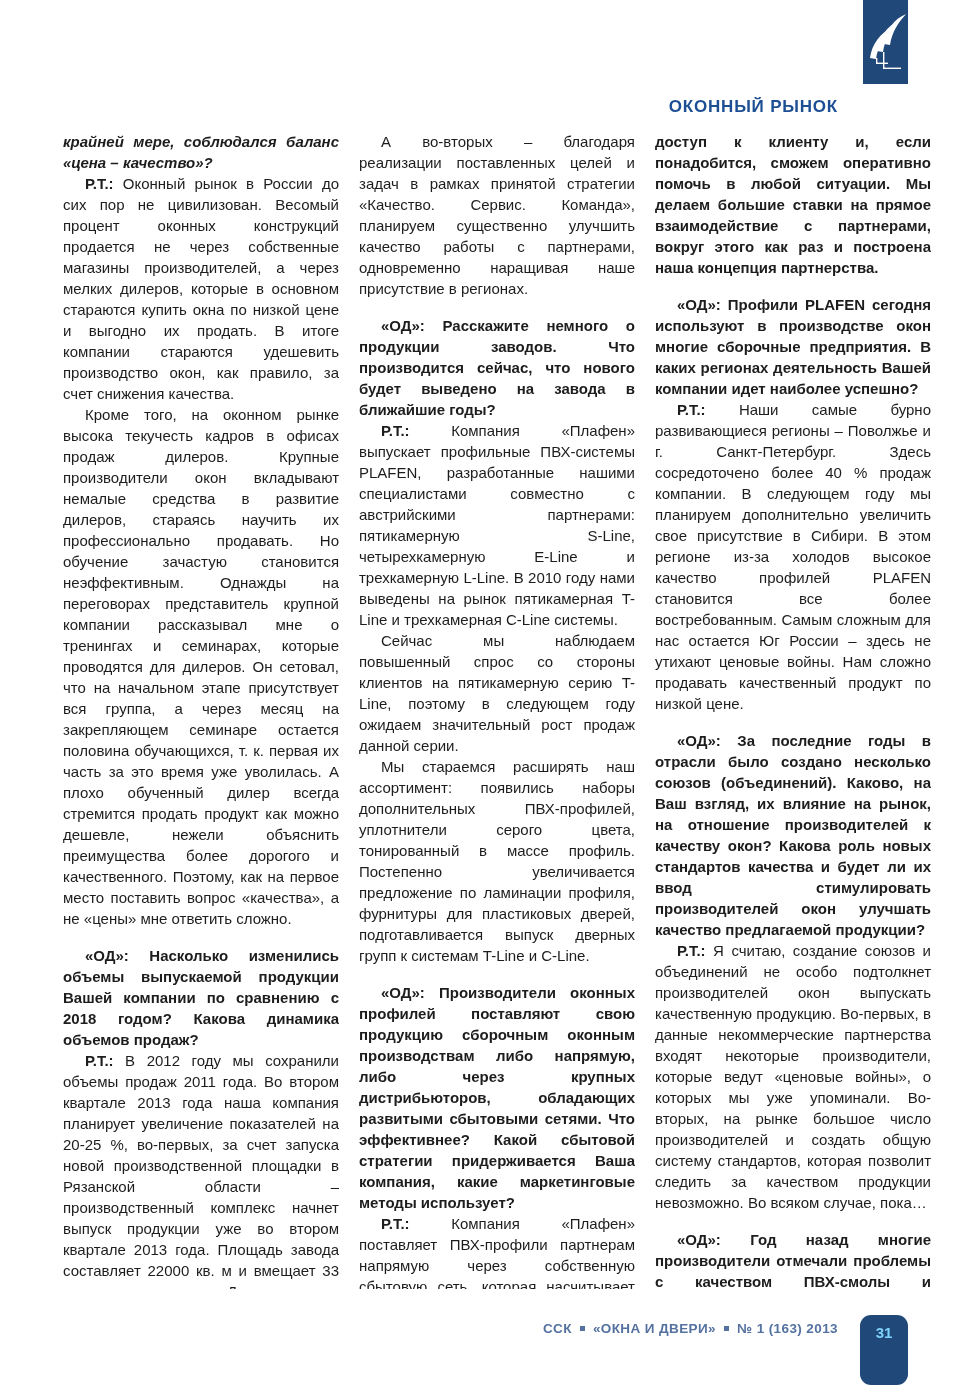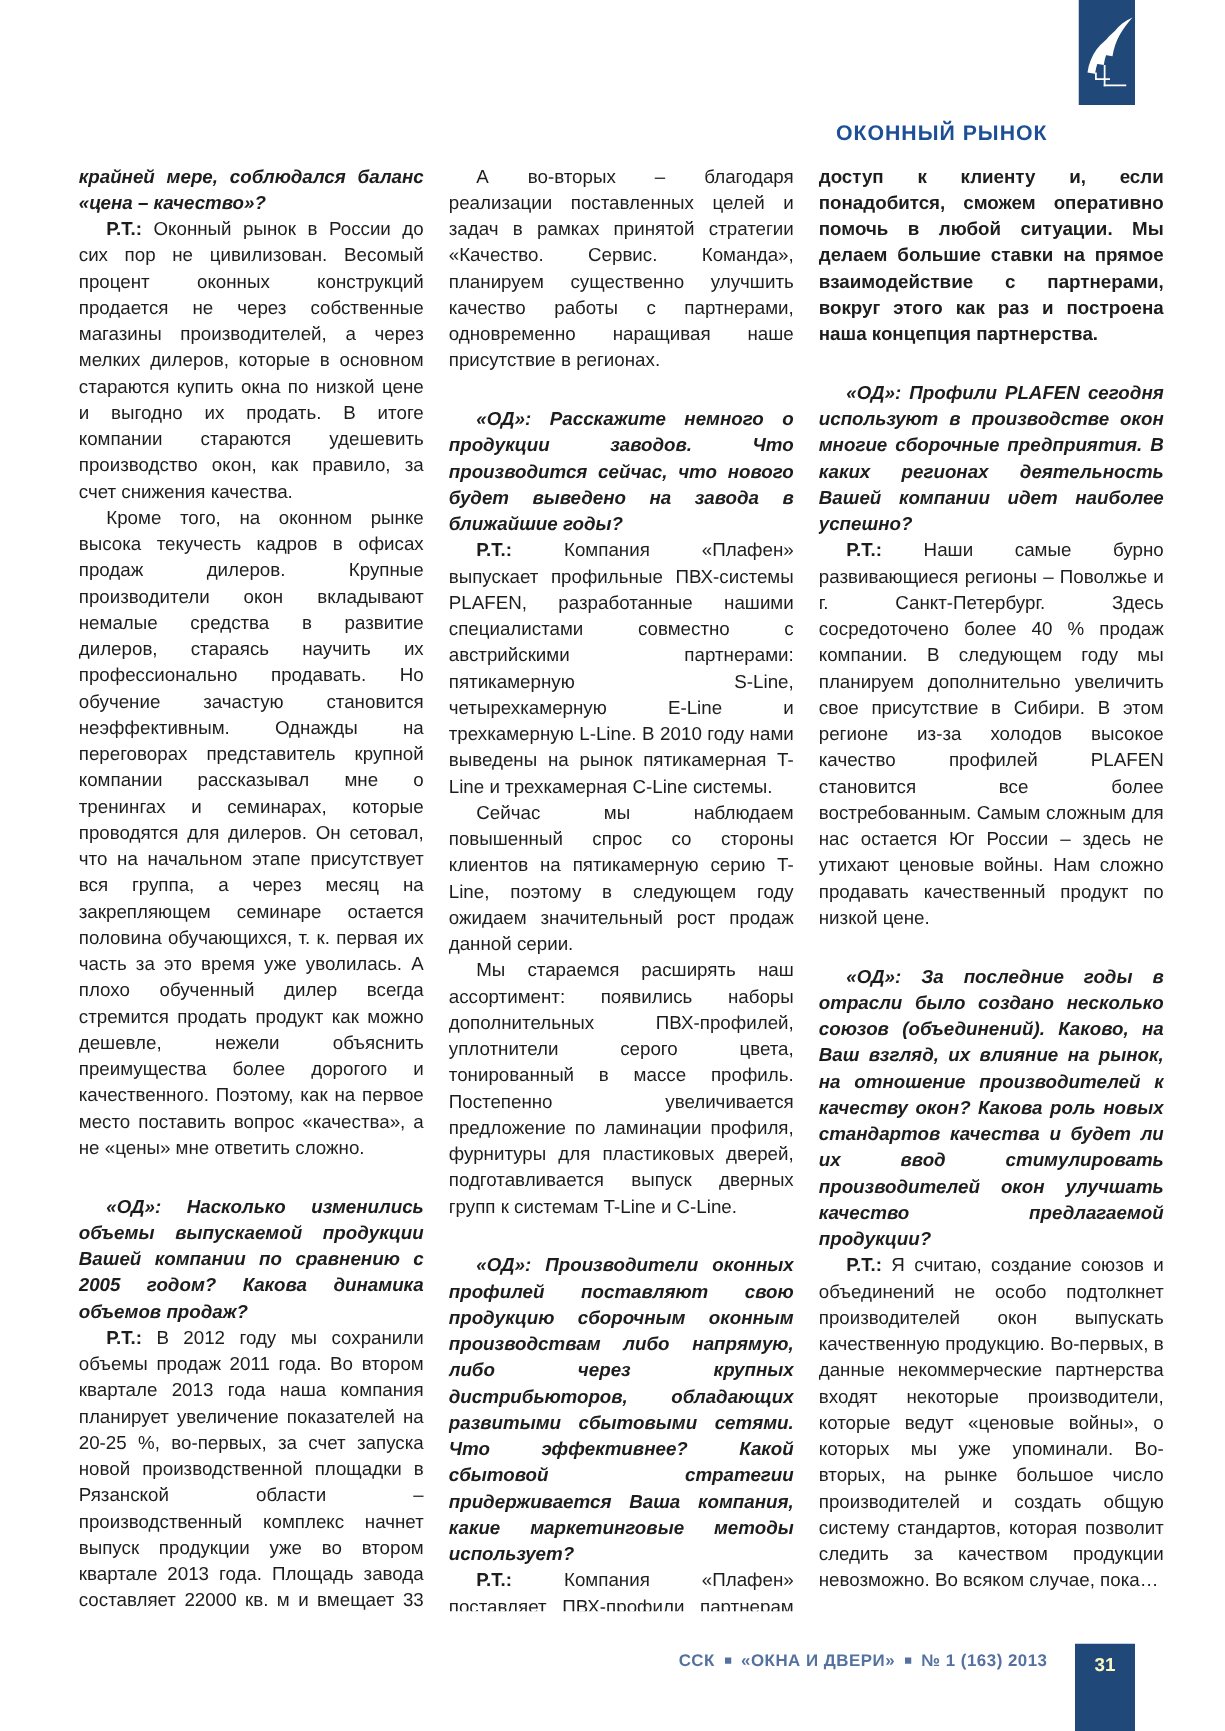--- a/index.html
+++ b/index.html
@@ -19,36 +19,36 @@
   }
   .columns {
     position:absolute; left:63px; top:131px; width:868px; height:1158px;
     display:flex; gap:20px;
   }
   .col { width:278px; height:100%; overflow:hidden; }
   .col p {
     margin:0; font-size:15px; line-height:21px; color:#1d1d1d;
     text-align:justify; text-indent:22px;
   }
-  .col p.question { font-weight:700; font-style:italic; margin-top:26px; }
+  .col p.question { font-weight:700; margin-top:16px; }
   .col p.question-continued { font-weight:700; font-style:italic; text-indent:0; }
   .col p.body-continued { text-indent:0;font-weight:bold; }
   .col b.prefix { font-weight:700; }
   .footer-bar {
     position:absolute; top:1321px; right:142px;
     font-size:13.5px; color:#54719f; letter-spacing:0.4px; white-space:nowrap;font-weight:bold;
   }
   .sq {
     display:inline-block; width:5px; height:5px; background:#54719f;
     margin:0 8px; vertical-align:2px;
   }
   .page-badge {
     position:absolute; left:860px; top:1315px; width:48px; height:70px;
-    background:#20497a; color:#fef9c3; font-weight:700; font-size:15px;
-    text-align:center; padding-top:9px; box-sizing:border-box;
+    background:#20497a; color:#7dd3fc; font-weight:700; font-size:15px;
+    text-align:center; padding-top:9px; box-sizing:border-box;border-radius:11px;
   }
 </style>
 </head>
 <body>
 
 <div class="section-title">ОКОННЫЙ РЫНОК</div>
 
 <div class="logo-box">
   <svg viewBox="0 0 45 84" width="45" height="84" xmlns="http://www.w3.org/2000/svg">
     <g fill="#ffffff">
@@ -61,21 +61,21 @@
       <rect x="20" y="67.6" width="18" height="1.4"></rect>
     </g>
   </svg>
 </div>
 
 <div class="columns">
   <div class="col">
       <p class="question-continued">крайней мере, соблюдался баланс «цена – качество»?</p>
       <p class="answer"><b class="prefix">Р.Т.:</b>&nbsp;Оконный рынок в России до сих пор не цивилизован. Весомый процент оконных конструкций продается не через собственные магазины производителей, а через мелких дилеров, которые в основном стараются купить окна по низкой цене и выгодно их продать. В итоге компании стараются удешевить производство окон, как правило, за счет снижения качества.</p>
       <p class="body">Кроме того, на оконном рынке высока текучесть кадров в офисах продаж дилеров. Крупные производители окон вкладывают немалые средства в развитие дилеров, стараясь научить их профессионально продавать. Но обучение зачастую становится неэффективным. Однажды на переговорах представитель крупной компании рассказывал мне о тренингах и семинарах, которые проводятся для дилеров. Он сетовал, что на начальном этапе присутствует вся группа, а через месяц на закрепляющем семинаре остается половина обучающихся, т. к. первая их часть за это время уже уволилась. А плохо обученный дилер всегда стремится продать продукт как можно дешевле, нежели объяснить преимущества более дорогого и качественного. Поэтому, как на первое место поставить вопрос «качества», а не «цены» мне ответить сложно.</p>
-      <p class="question">«ОД»: Насколько изменились объемы выпускаемой продукции Вашей компании по сравнению с 2005 годом? Какова динамика объемов продаж?</p>
+      <p class="question">«ОД»: Насколько изменились объемы выпускаемой продукции Вашей компании по сравнению с 2018 годом? Какова динамика объемов продаж?</p>
       <p class="answer"><b class="prefix">Р.Т.:</b>&nbsp;В 2012 году мы сохранили объемы продаж 2011 года. Во втором квартале 2013 года наша компания планирует увеличение показателей на 20-25 %, во-первых, за счет запуска новой производственной площадки в Рязанской области – производственный комплекс начнет выпуск продукции уже во втором квартале 2013 года. Площадь завода составляет 22000 кв. м и вмещает 33 экструзионных линии. Для сравнения: на нашем заводе в Московской области сейчас работает 14 экструзионных линий.</p>
     </div>
   <div class="col">
       <p class="body">А во-вторых – благодаря реализации поставленных целей и задач в рамках принятой стратегии «Качество. Сервис. Команда», планируем существенно улучшить качество работы с партнерами, одновременно наращивая наше присутствие в регионах.</p>
       <p class="question">«ОД»: Расскажите немного о продукции заводов. Что производится сейчас, что нового будет выведено на завода в ближайшие годы?</p>
       <p class="answer"><b class="prefix">Р.Т.:</b>&nbsp;Компания «Плафен» выпускает профильные ПВХ-системы PLAFEN, разработанные нашими специалистами совместно с австрийскими партнерами: пятикамерную S-Line, четырехкамерную E-Line и трехкамерную L-Line. В 2010 году нами выведены на рынок пятикамерная T-Line и трехкамерная C-Line системы.</p>
       <p class="body">Сейчас мы наблюдаем повышенный спрос со стороны клиентов на пятикамерную серию T-Line, поэтому в следующем году ожидаем значительный рост продаж данной серии.</p>
       <p class="body">Мы стараемся расширять наш ассортимент: появились наборы дополнительных ПВХ-профилей, уплотнители серого цвета, тонированный в массе профиль. Постепенно увеличивается предложение по ламинации профиля, фурнитуры для пластиковых дверей, подготавливается выпуск дверных групп к системам T-Line и C-Line.</p>
       <p class="question">«ОД»: Производители оконных профилей поставляют свою продукцию сборочным оконным производствам либо напрямую, либо через крупных дистрибьюторов, обладающих развитыми сбытовыми сетями. Что эффективнее? Какой сбытовой стратегии придерживается Ваша компания, какие маркетинговые методы использует?</p>
       <p class="answer"><b class="prefix">Р.Т.:</b>&nbsp;Компания «Плафен» поставляет ПВХ-профили партнерам напрямую через собственную сбытовую сеть, которая насчитывает порядка 20 складов по России. Считаю, это хоть и сложный, но самый эффективный метод. Главное преимущество в том, что мы всегда имеем прямой</p>

